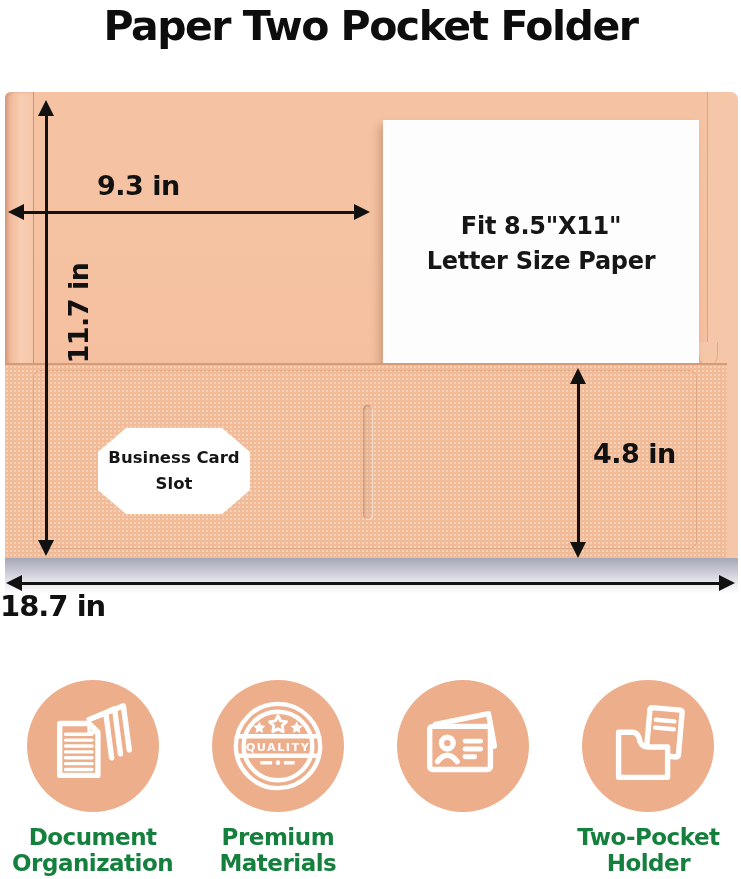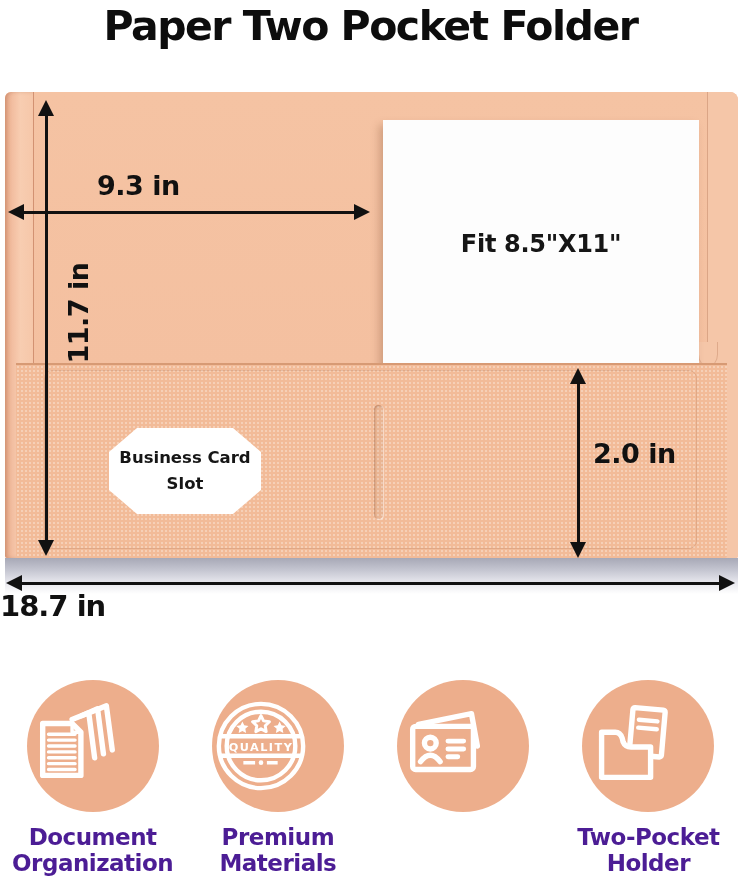--- a/index.html
+++ b/index.html
@@ -27,21 +27,21 @@
 
   .paper{position:absolute;left:378px;top:28px;width:316px;height:248px;background:#fdfdfd;
     box-shadow:-4px 5px 8px rgba(120,70,40,.28);z-index:1;
     display:flex;flex-direction:column;justify-content:center;align-items:center;}
   .paper-text{font-size:24px;font-weight:bold;color:#161616;line-height:1.45;text-align:center;letter-spacing:-0.3px;}
 
   .pocket{position:absolute;left:0;right:11px;bottom:0;height:193px;z-index:2;
     background-color:#f2bb98;
     background-image:radial-gradient(rgba(255,255,255,.30) .8px,transparent .9px);
     background-size:4px 4px;
-    border-top:2px solid #d79a74;border-radius:0 0 2px 2px;margin-left:11px;}
+    border-top:2px solid #d79a74;border-radius:0 0 2px 2px;}
   .pocket-frame{position:absolute;left:28px;right:30px;top:5px;bottom:9px;
     border:1px solid rgba(120,60,30,.14);border-radius:8px;}
   .card-slot{position:absolute;left:93px;top:63px;width:152px;height:86px;background:#fff;
     clip-path:polygon(28px 0,calc(100% - 28px) 0,100% 24px,100% calc(100% - 24px),
       calc(100% - 28px) 100%,28px 100%,0 calc(100% - 24px),0 24px);
     display:flex;flex-direction:column;justify-content:center;align-items:center;}
   .card-slot-text{font-size:16.5px;font-weight:bold;color:#161616;line-height:1.55;text-align:center;}
   .slit{position:absolute;left:358px;top:40px;width:9px;height:114px;border-radius:6px;
     background:rgba(0,0,0,.03);
     box-shadow:inset 1px 1px 2px rgba(120,60,30,.35),1px 1px 1px rgba(255,255,255,.5);}
@@ -70,39 +70,40 @@
   #label-pocket{left:588px;top:346px;}
   #label-open{left:0;top:589px;width:100%;text-align:left;font-size:29px;letter-spacing:-1px;}
 
   .shadow-strip{position:absolute;left:5px;top:558px;width:733px;height:36px;
     background:linear-gradient(180deg,#a7a8b6 0%,#c6c7d2 35%,#e9e9ef 70%,rgba(255,255,255,0) 100%);}
 
   
   .features{position:absolute;left:0;top:670px;width:741px;display:flex;}
   .feature{flex:1;display:flex;flex-direction:column;align-items:center;}
   .feature-circle{width:132px;height:132px;border-radius:50%;background:#edae8c;margin-top:10px;
-    display:flex;align-items:center;}
+    display:flex;align-items:center;justify-content:center;}
   .feature-circle svg{width:98px;height:98px;font-family:"DejaVu Sans","Liberation Sans",sans-serif;}
   .feature-label{margin-top:13px;font-size:23px;font-weight:800;line-height:1.12;
-    text-align:center;color:#4c1d95;letter-spacing:-0.5px;}
+    text-align:center;color:#15803d;letter-spacing:-0.5px;}
 </style>
 </head>
 <body>
 
 <div class="canvas">
 
   <div class="page-title">Paper Two Pocket Folder</div>
 
   <div class="folder">
     <div class="folder-spine"></div>
     <div class="folder-flap"></div>
     <div class="flap-notch"></div>
 
     <div class="paper">
       <div class="paper-text">Fit 8.5"X11"</div>
+      <div class="paper-text">Letter Size Paper</div>
     </div>
 
     <div class="pocket">
       <div class="pocket-frame"></div>
       <div class="card-slot">
         <div class="card-slot-text">Business Card</div>
         <div class="card-slot-text">Slot</div>
       </div>
       <div class="slit"></div>
     </div>
@@ -118,21 +119,21 @@
       <div class="ah right"></div>
     </div>
     <div class="varrow" id="arrow-pocket">
       <div class="ln"></div>
       <div class="ah up"></div>
       <div class="ah down"></div>
     </div>
 
     <div class="dim-label" id="label-width">9.3 in</div>
     <div class="dim-label" id="label-height">11.7 in</div>
-    <div class="dim-label" id="label-pocket">2.0 in</div>
+    <div class="dim-label" id="label-pocket">4.8 in</div>
   </div>
 
   <div class="shadow-strip"></div>
 
   <div class="harrow" id="arrow-open">
     <div class="ln"></div>
     <div class="ah left"></div>
     <div class="ah right"></div>
   </div>
   <div class="dim-label" id="label-open">18.7 in</div>

